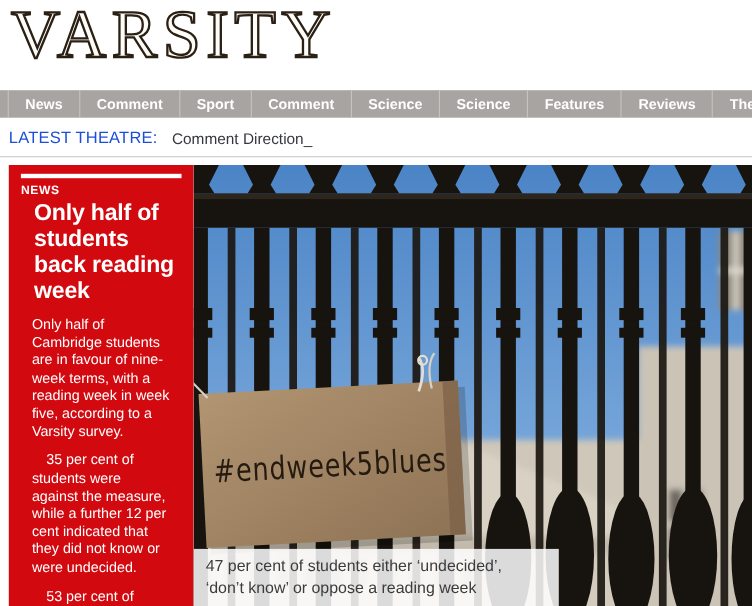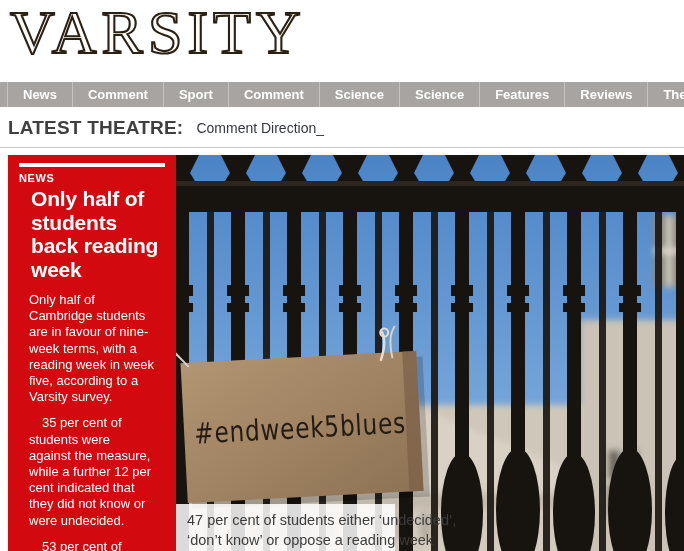--- a/index.html
+++ b/index.html
@@ -24,21 +24,21 @@
   .nav { display:flex; background:#a8a4a1; height:25px; width:684px; }
   .nav-item {
     display:flex; align-items:center; padding:0 15px;
     color:#fff; font-size:13px; font-weight:bold;
     border-right:1px solid #c6c3c0; cursor:pointer; white-space:nowrap;
   }
   .nav-item:first-child { border-left:1px solid #c6c3c0; margin-left:7px; }
 
   
   .ticker { display:flex; align-items:center; padding:10px 0 8px 8px; }
-  .ticker-label { color:#404040; font-weight:bold; font-size:19px; letter-spacing:.2px; }
+  .ticker-label { color:#1d4ed8; font-weight:normal; font-size:15px; letter-spacing:.2px; }
   .ticker-link { color:#35373f; font-size:14px; margin-left:13px; cursor:pointer; text-decoration:none; }
   .rule { border:0; border-top:1px solid #c9c9c9; margin:0; }
 
   
   .main { display:flex; margin:7px 0 0 8px; }
 
   
   .story-panel {
     width:168px; height:412px; flex:none;
     background:#d20a10; color:#fff;
@@ -53,21 +53,21 @@
   .body-text { font-size:13px; line-height:16.2px; }
   .body-text p { margin:10px; }
   .body-text p.indent { text-indent:13px; }
   .read-more { font-size:13px; line-height:16.2px; cursor:pointer; }
 
   
   .photo-wrap { position:relative; width:508px; height:415px; flex:none; overflow:hidden; cursor:pointer; }
   .photo-svg { display:block; width:508px; height:415px; }
 
   .caption {
-    position:absolute; left:0; top:349px; width:219px;
+    position:absolute; left:0; top:349px; width:332px;
     background:rgba(255,255,255,.85); color:#3c3c3c;
     font-size:14.5px; line-height:20px; padding:6px 8px 7px 11px;
   }
   .caption div { white-space:nowrap; }
 
   .dots { position:absolute; left:102px; top:403px; display:flex; gap:6px; }
   .dot { width:10px; height:10px; border-radius:50%; background:rgba(255,255,255,.52); cursor:pointer; }
   .dot.active { background:#ffffff; }
 </style>
 </head>

